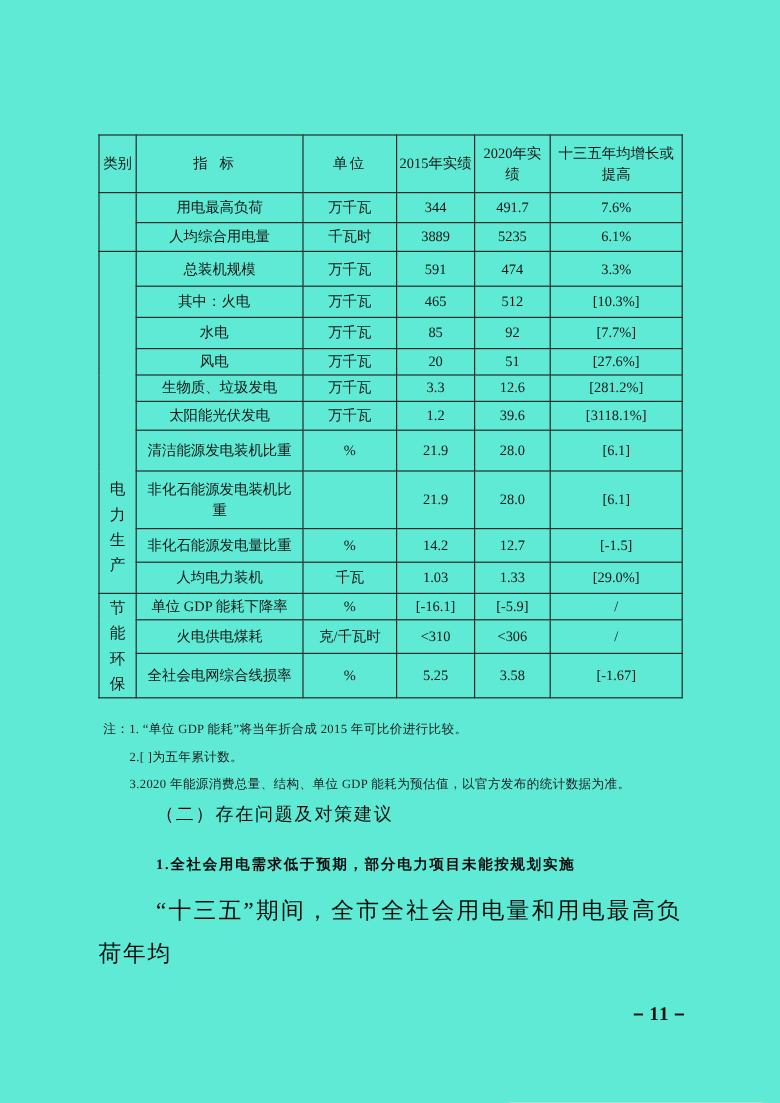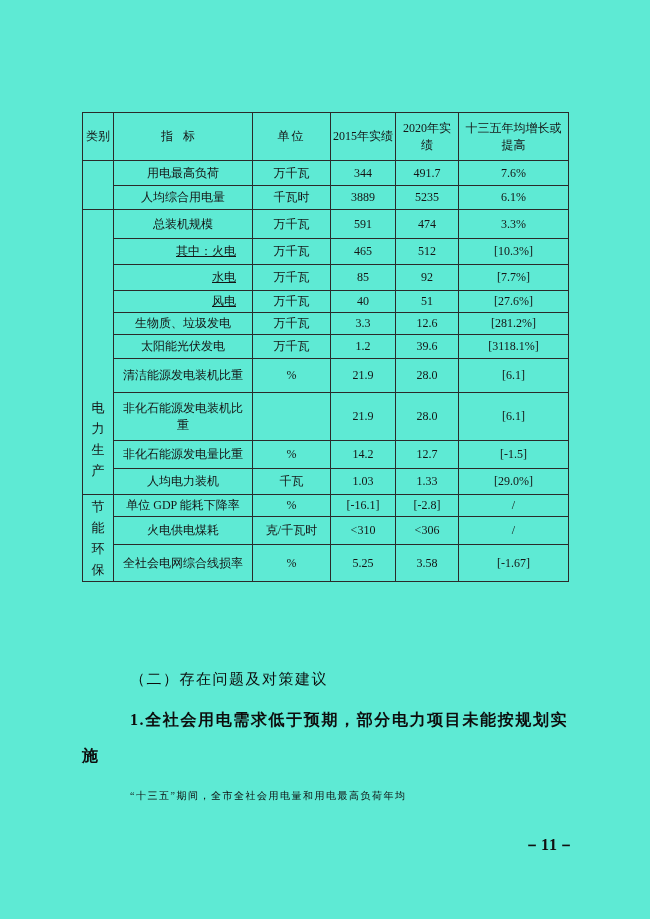--- a/index.html
+++ b/index.html
@@ -19,21 +19,21 @@
     border:1px solid #2a2a2a; text-align:center; vertical-align:middle;
     padding:1px 2px; font-weight:normal; line-height:1.4;
   }
   .stats tr.hdr { height:48px; }
   .stats th { font-size:12px; }
   .th-ind { letter-spacing:10px; padding-left:12px; }
   .th-unit { letter-spacing:2px; }
   .th-y2020 { padding:2px 9px; }
   .th-growth { padding:2px 16px; }
   td.ind { padding:1px 7px; }
-  td.ind.right { text-align:right; padding-right:16px;text-decoration:underline; }
+  td.ind.right { text-align:center; padding-right:16px; }
   td.cat { vertical-align:middle; padding:0; }
   td.cat.bottom { vertical-align:bottom; padding-bottom:13px;text-align:center; }
   .vtext {
     width:14px; margin:0 auto; line-height:21px; font-size:13px;
     word-break:break-all; letter-spacing:0;
   }
 
   
   .notes {
     position:absolute; left:86px; top:597px; width:494px;
@@ -41,25 +41,25 @@
   }
   .note-line.indent { padding-left:22px; }
 
   
   .body-text { position:absolute; left:82px; top:666px; width:486px; color:#0d0d0d; }
   .bt-heading {
     font-weight:normal; font-size:15px; letter-spacing:1.5px;
     text-indent:48px; line-height:26px; margin-bottom:10px;
   }
   .bt-sub {
-    font-weight:bold; font-size:16px; letter-spacing:1.5px; line-height:36px;
+    font-weight:bold; font-size:12px; letter-spacing:1.5px; line-height:36px;
     text-indent:48px; text-align:justify; margin-bottom:4px;
   }
   .bt-para {
-    font-size:10px; letter-spacing:1.5px; line-height:36px;
+    font-size:19px; letter-spacing:1.5px; line-height:36px;
     text-indent:48px; text-align:justify;
   }
 
   
   .page-number {
     position:absolute; left:524px; top:835px; font-size:16px; letter-spacing:1px;font-weight:bold;
   }
 </style>
 </head>
 <body>
@@ -123,21 +123,21 @@
       <tr style="height:26px">
         <td class="ind right">水电</td>
         <td class="unit">万千瓦</td>
         <td class="num">85</td>
         <td class="num">92</td>
         <td class="num">[7.7%]</td>
       </tr>
       <tr style="height:22px">
         <td class="ind right">风电</td>
         <td class="unit">万千瓦</td>
-        <td class="num">40</td>
+        <td class="num">20</td>
         <td class="num">51</td>
         <td class="num">[27.6%]</td>
       </tr>
       <tr style="height:22px">
         <td class="ind">生物质、垃圾发电</td>
         <td class="unit">万千瓦</td>
         <td class="num">3.3</td>
         <td class="num">12.6</td>
         <td class="num">[281.2%]</td>
       </tr>
@@ -177,40 +177,45 @@
         <td class="num">[29.0%]</td>
       </tr>
 
       <tr style="height:22px">
         <td class="cat" rowspan="3">
             <div class="vtext">节能环保</div>
           </td>
         <td class="ind">单位 GDP 能耗下降率</td>
         <td class="unit">%</td>
         <td class="num">[-16.1]</td>
-        <td class="num">[-2.8]</td>
+        <td class="num">[-5.9]</td>
         <td class="num">/</td>
       </tr>
       <tr style="height:28px">
         <td class="ind">火电供电煤耗</td>
         <td class="unit">克/千瓦时</td>
         <td class="num">&lt;310</td>
         <td class="num">&lt;306</td>
         <td class="num">/</td>
       </tr>
       <tr style="height:37px">
         <td class="ind">全社会电网综合线损率</td>
         <td class="unit">%</td>
         <td class="num">5.25</td>
         <td class="num">3.58</td>
         <td class="num">[-1.67]</td>
       </tr>
     </tbody>
   </table>
 
+  <div class="notes">
+    <div class="note-line"><span>注：</span><span>1. “单位 GDP 能耗”将当年折合成 2015 年可比价进行比较。</span></div>
+    <div class="note-line indent">2.[ ]为五年累计数。</div>
+    <div class="note-line indent">3.2020 年能源消费总量、结构、单位 GDP 能耗为预估值，以官方发布的统计数据为准。</div>
+  </div>
 
   <div class="body-text">
     <p class="bt-heading">（二）存在问题及对策建议</p>
     <p class="bt-sub">1.全社会用电需求低于预期，部分电力项目未能按规划实施</p>
     <p class="bt-para">“十三五”期间，全市全社会用电量和用电最高负荷年均</p>
   </div>
 
   <div class="page-number">－11－</div>
 
 </div>

